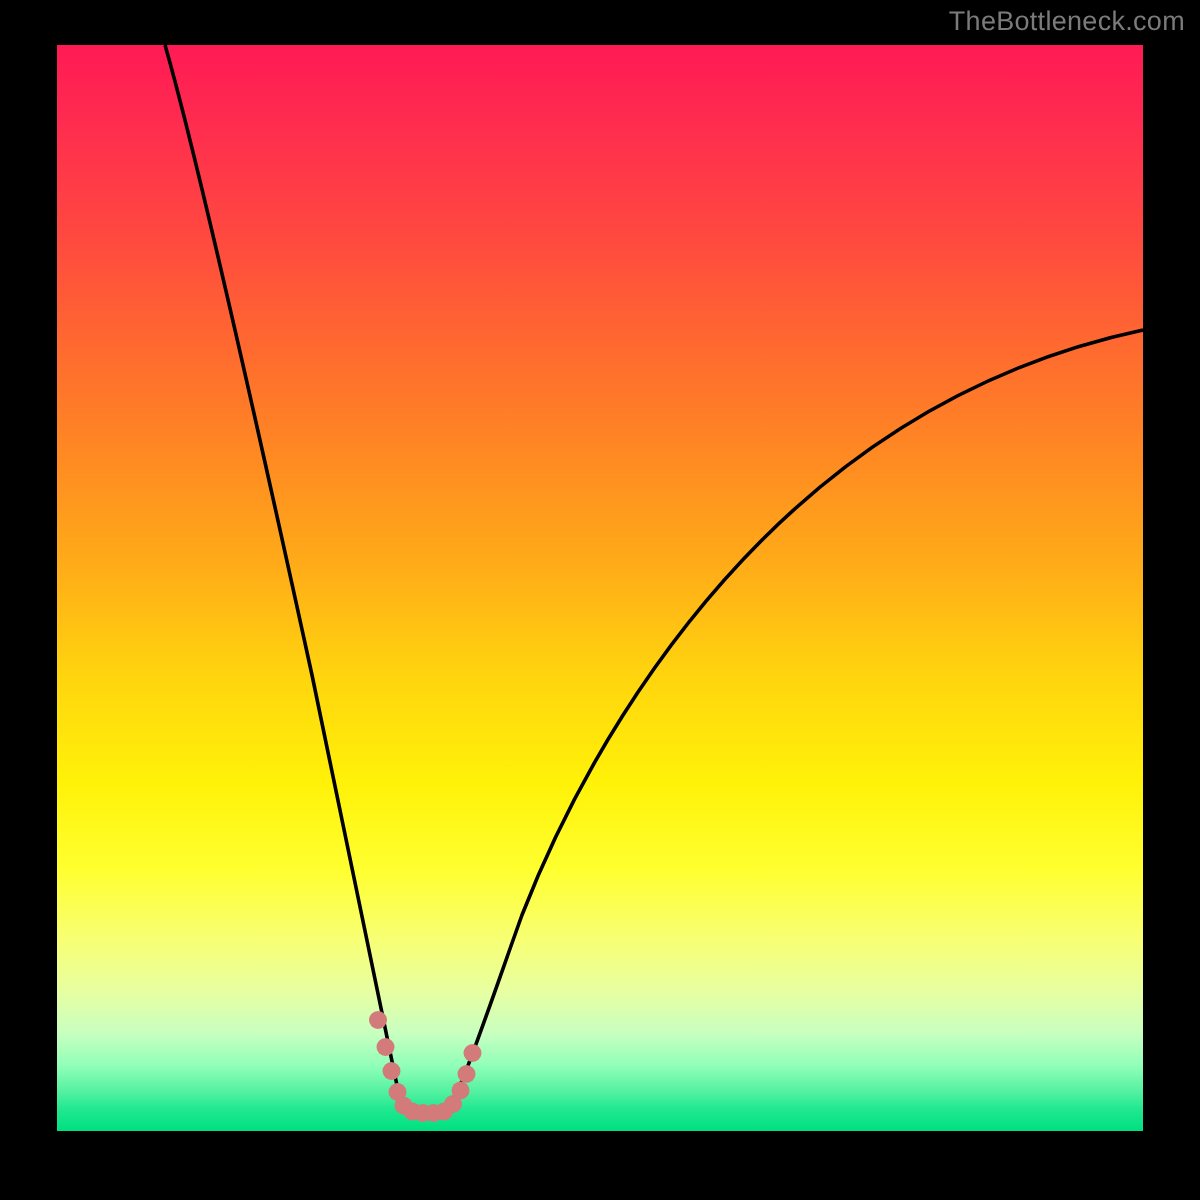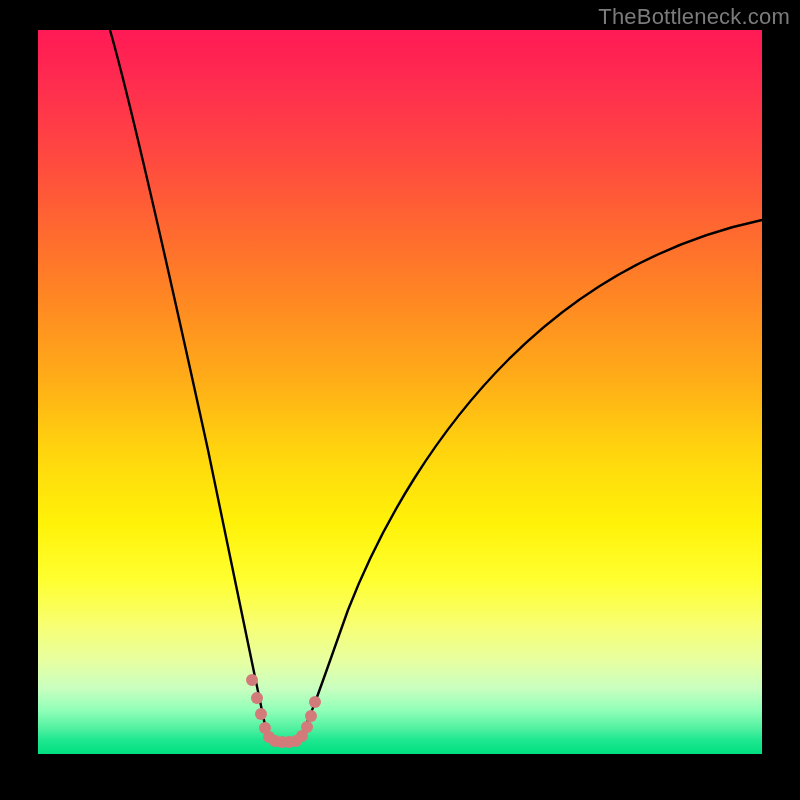--- a/index.html
+++ b/index.html
@@ -14,21 +14,21 @@
   .frame {
     position: absolute;
     inset: 0;
     background: #000;
   }
   .watermark {
     position: absolute;
     top: 4px;
     right: 10px;
     color: #7b7b7b;
-    font-size: 22px;
+    font-size: 18px;
     letter-spacing: 0.2px;
     font-weight: 500;
   }
   .plot-area {
     position: absolute;
     left: 38px;
     top: 30px;
     width: 724px;
     height: 724px;
   }

